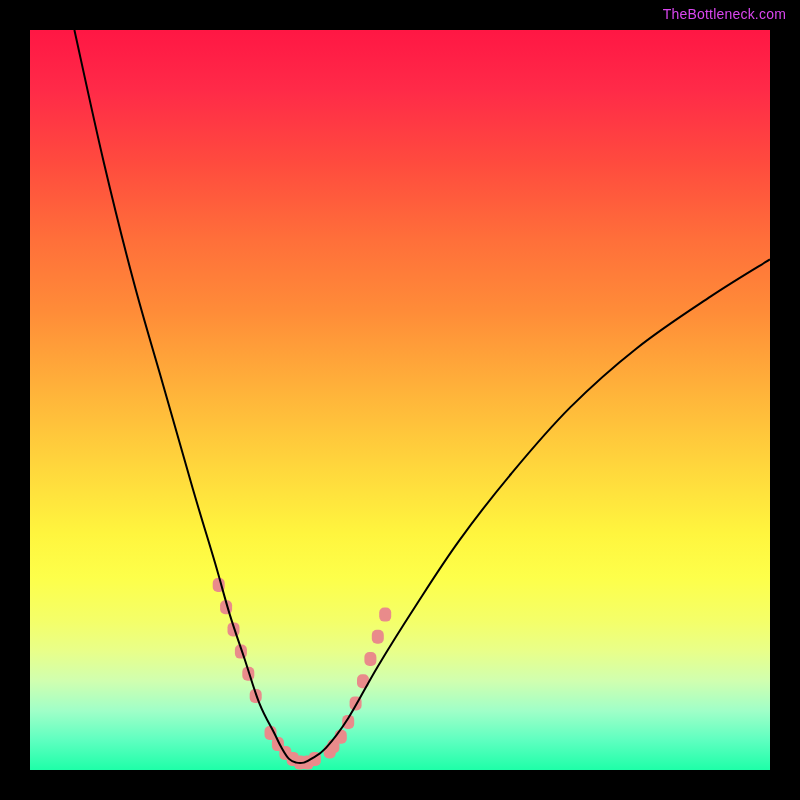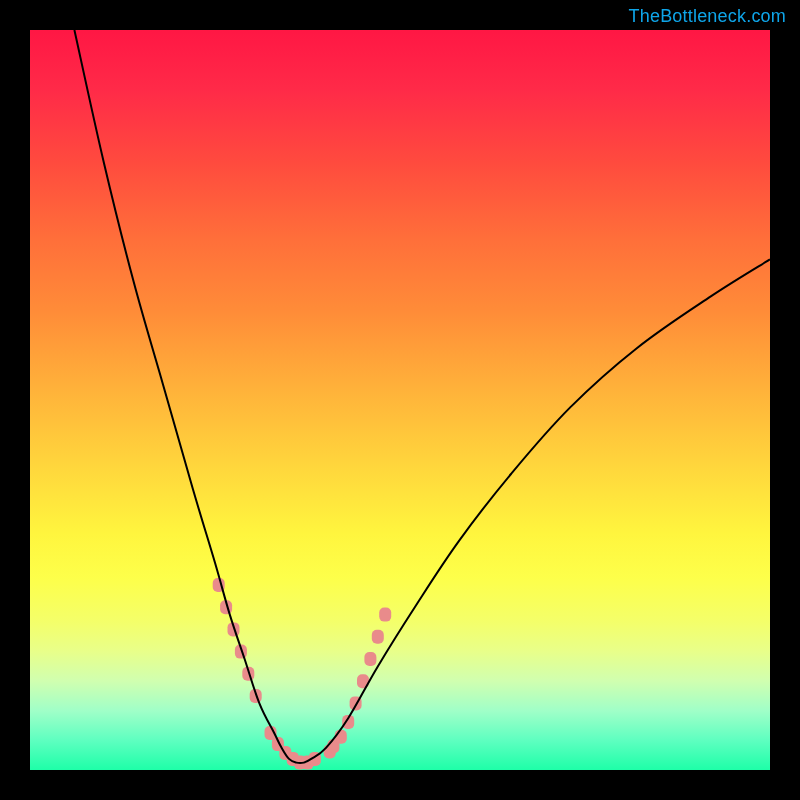--- a/index.html
+++ b/index.html
@@ -32,22 +32,22 @@
       #d0ffb0 88%,
       #a0ffc8 92%,
       #5effc0 96%,
       #1effa8 100%
     );
   }
   .watermark {
     position: absolute;
     top: 6px;
     right: 14px;
-    color: #0ea5e9;
-    font-size: 18px;
+    color: #d946ef;
+    font-size: 14px;
     font-weight: 500;
     letter-spacing: 0.2px;
   }
   svg.curve {
     position: absolute;
     left: 0;
     top: 0;
     width: 740px;
     height: 740px;
   }

